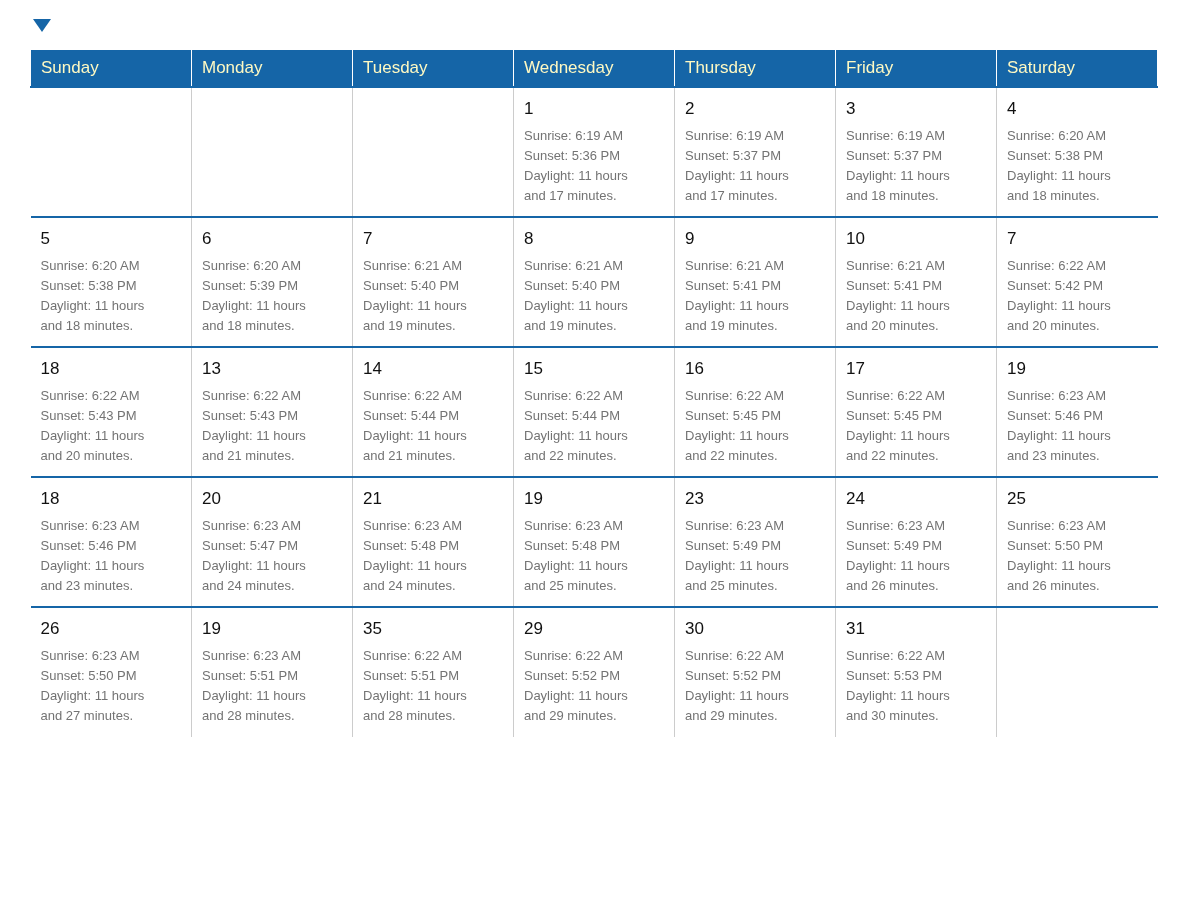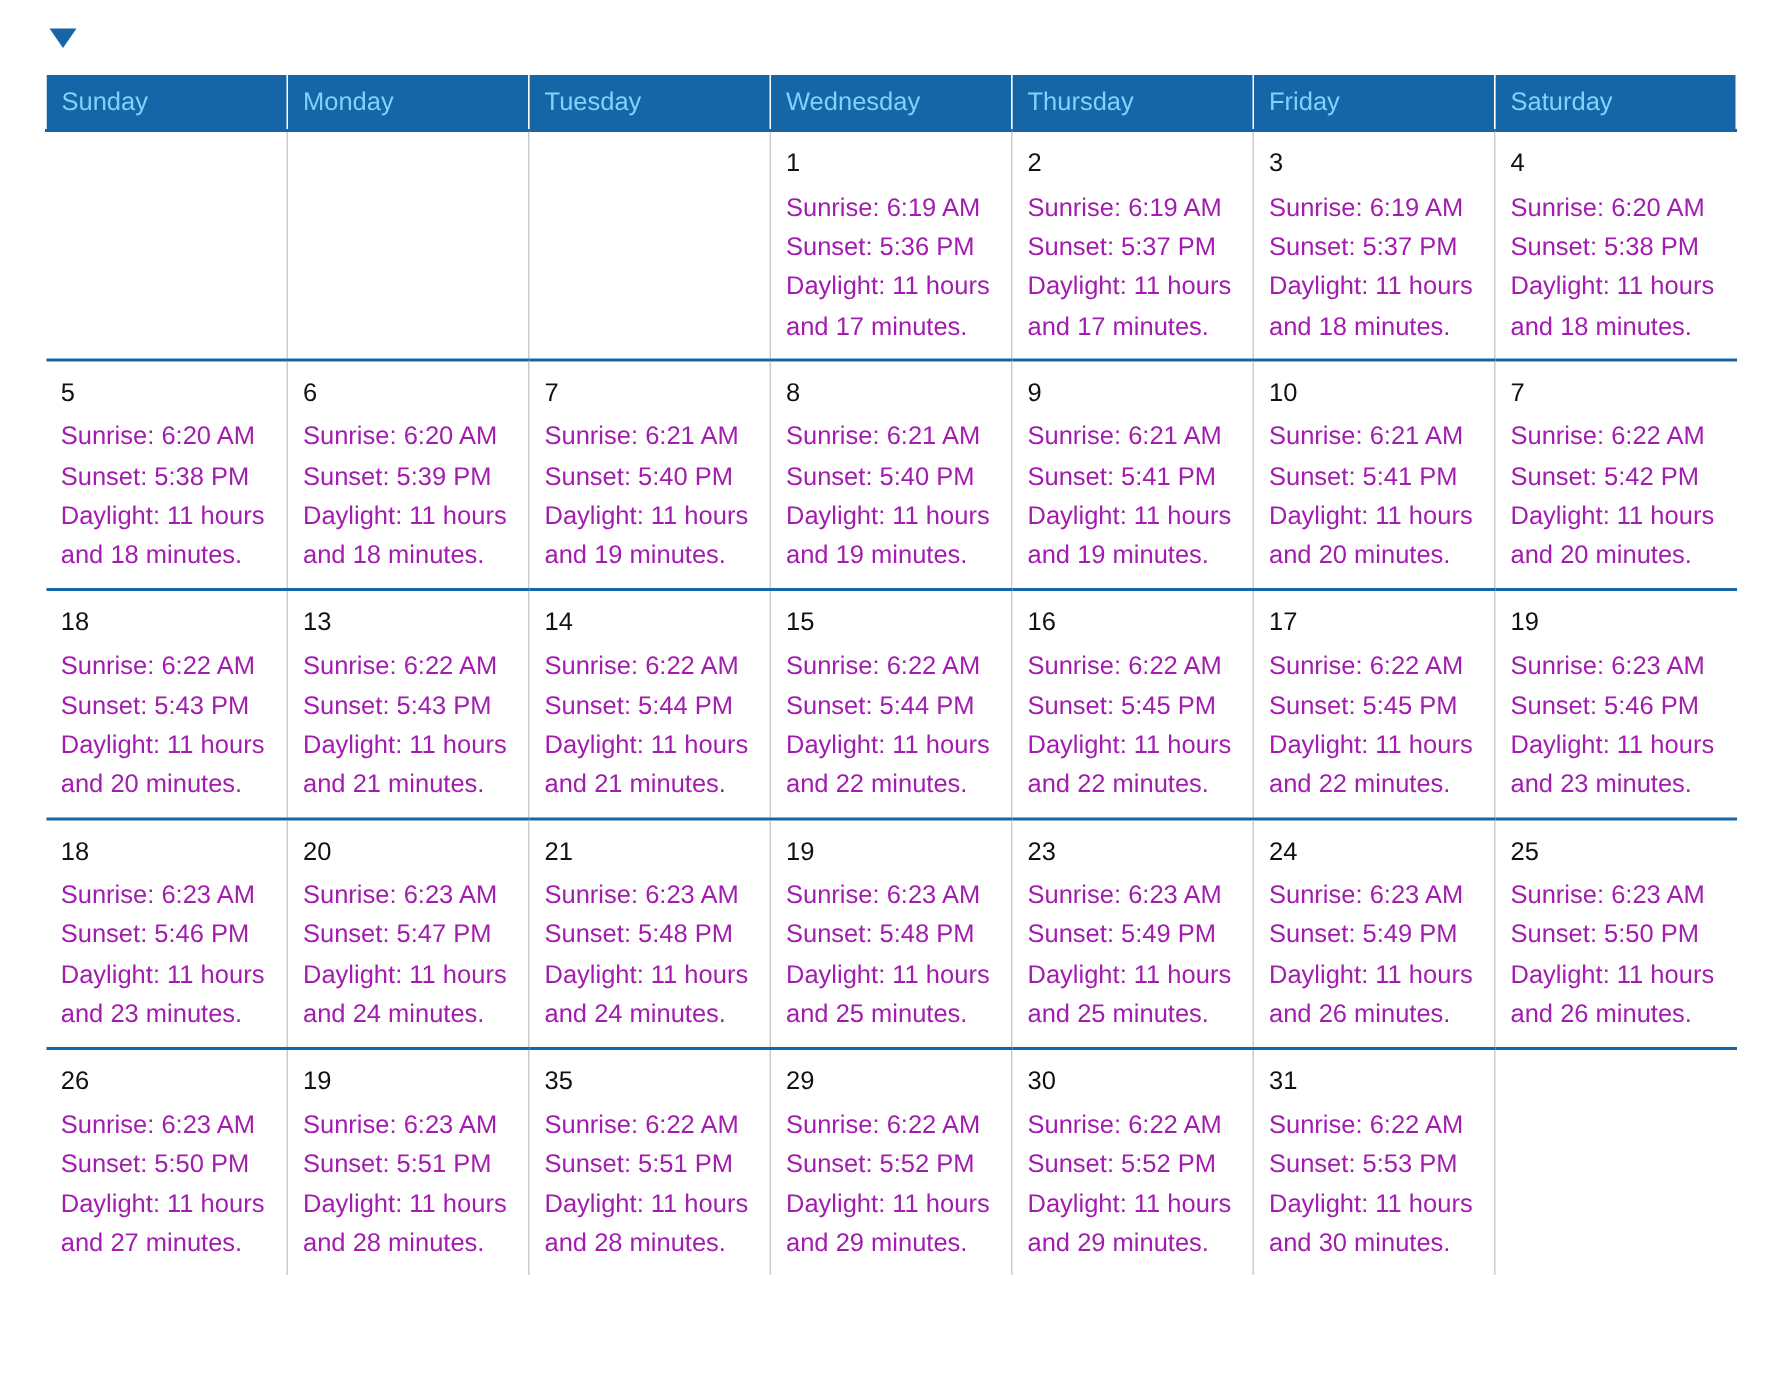--- a/index.html
+++ b/index.html
@@ -36,21 +36,21 @@
       color: #444;
       margin-top: 4px;
     }
     .calendar {
       width: 100%;
       border-collapse: collapse;
       table-layout: fixed;
     }
     .calendar th {
       background: #1565a7;
-      color: #7dd3fc;
+      color: #fef9c3;
       font-size: 17px;
       font-weight: normal;
       padding: 8px 10px;
       text-align: left;
       border: 1px solid #fff;
     }
     .calendar td {
       vertical-align: top;
       padding: 8px 10px;
       border-top: 2px solid #1565a7;
@@ -72,22 +72,22 @@
       border-right: none;
     }
     .day-num {
       font-size: 17px;
       font-weight: normal;
       display: block;
       margin-bottom: 4px;
       color: #111;
     }
     .day-info {
-      font-size: 17px;
-      color: #a21caf;
+      font-size: 13px;
+      color: #737373;
       line-height: 1.55;
     }
     
     .logo-line1 {
       display: flex;
       align-items: center;
       font-size: 28px;
       font-weight: bold;
       color: #1a1a1a;
     }

